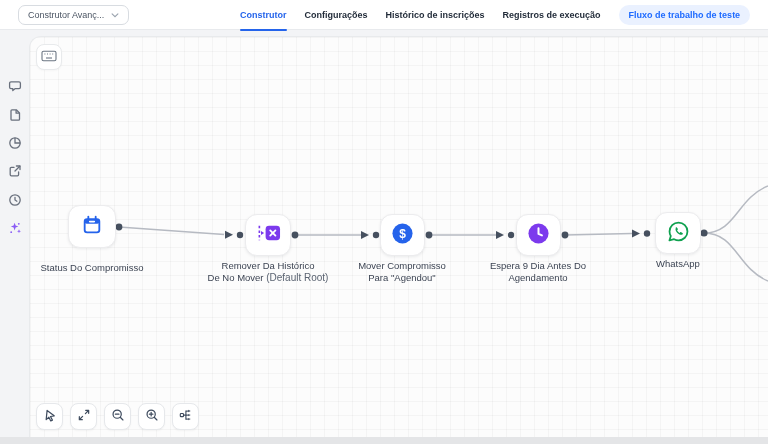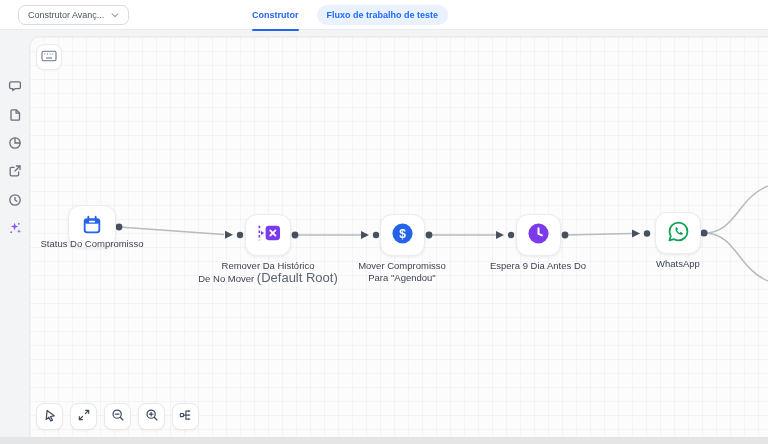--- a/index.html
+++ b/index.html
@@ -18,21 +18,21 @@
     display:flex; align-items:center; gap:7px; padding:0 9px;
     background:#fff; border:1px solid #d8dce1; border-radius:7px;
     font-size:9px; color:#4b5563; cursor:pointer;
   }
   .tabs{
     position:absolute; left:240px; top:0; height:30px;
     display:flex; align-items:center; gap:18px; white-space:nowrap;
   }
   .tab{
     position:relative; height:30px; display:flex; align-items:center;
-    font-size:9px; font-weight:600; color:#1f2937; cursor:pointer;margin-left:12px;
+    font-size:9px; font-weight:600; color:#1f2937; cursor:pointer;
   }
   .tab.active{ color:#2464eb; }
   .tab.active::after{
     content:""; position:absolute; left:0; right:0; bottom:-1px;
     height:2px; background:#2464eb; border-radius:2px;
   }
   .tab-pill{
     font-size:9px; font-weight:600; color:#1f6bff; background:#eaf1ff;
     padding:5px 10px; border-radius:13px; cursor:pointer;
   }
@@ -65,21 +65,21 @@
   .node{ position:absolute; z-index:3; }
   .node-card{
     position:absolute; background:#fff; border:1px solid #ececee; border-radius:12px;
     box-shadow:0 1px 3px rgba(16,24,40,0.08);
     display:flex; align-items:center; justify-content:center; cursor:pointer;
   }
   .node-label{
     position:absolute; width:140px; text-align:center;
     font-size:9.5px; font-weight:500; color:#3c4453; line-height:12px;
   }
-  .node-label .suffix{ font-size:13px; color:#5b6472; font-weight:400; }
+  .node-label .suffix{ font-size:10px; color:#5b6472; font-weight:400; }
   
   .zoombar{
     position:absolute; left:36px; top:403px; display:flex; gap:7px; z-index:4;
   }
   .zoom-btn{
     width:27px; height:27px; background:#fff; border:1px solid #e6e8eb;
     border-radius:8px; display:flex; align-items:center; justify-content:center;
     cursor:pointer; box-shadow:0 1px 2px rgba(0,0,0,0.04);
   }
   .bottom-strip{
@@ -139,21 +139,21 @@
       <span>
         <svg width="22" height="22" viewBox="0 0 24 24" fill="none">
           <rect x="4" y="5.5" width="16" height="14.5" rx="2.6" stroke="#2563eb" stroke-width="2"></rect>
           <rect x="4" y="5.5" width="16" height="5.2" rx="2.2" fill="#2563eb"></rect>
           <line x1="8" y1="3" x2="8" y2="7" stroke="#2563eb" stroke-width="2" stroke-linecap="round"></line>
           <line x1="16" y1="3" x2="16" y2="7" stroke="#2563eb" stroke-width="2" stroke-linecap="round"></line>
           <line x1="9.5" y1="8.3" x2="14.5" y2="8.3" stroke="#ffffff" stroke-width="1.8" stroke-linecap="round"></line>
         </svg>
       </span>
     </div>
-    <div class="node-label" style="left:22px; top:238px;">
+    <div class="node-label" style="left:22px; top:262px;">
       <div><span>Status Do Compromisso</span></div>
     </div>
   </div>
 
   <div class="node">
     <div class="node-card" style="left:245px; top:214px; width:46px; height:42px;">
       <span>
         <svg width="25" height="20" viewBox="0 0 26 20" fill="none">
           <line x1="3.5" y1="2.5" x2="3.5" y2="17.5" stroke="#7c3aed" stroke-width="1.7" stroke-dasharray="2.6 2.2"></line>
           <polygon points="8.5,10 5.2,8 5.2,12" fill="#7c3aed"></polygon>
@@ -188,20 +188,21 @@
     <div class="node-card" style="left:516px; top:214px; width:45px; height:42px;">
       <span>
         <svg width="23" height="23" viewBox="0 0 24 24">
           <circle cx="12" cy="12" r="10.5" fill="#7c3aed"></circle>
           <path d="M12 6.6 V12.4 L15.6 14" stroke="#ffffff" stroke-width="2.1" stroke-linecap="round" stroke-linejoin="round" fill="none"></path>
         </svg>
       </span>
     </div>
     <div class="node-label" style="left:468px; top:260px;">
       <div><span>Espera 9 Dia Antes Do</span></div>
+      <div><span>Agendamento</span></div>
     </div>
   </div>
 
   <div class="node">
     <div class="node-card" style="left:655px; top:212px; width:46px; height:42px;">
       <span>
         <svg width="25" height="25" viewBox="0 0 24 24" fill="none">
           <path d="M12 3.4c-4.7 0-8.6 3.8-8.6 8.6 0 1.6.4 3 1.2 4.3l-1.3 4.3 4.5-1.2c1.3.7 2.7 1.1 4.2 1.1 4.7 0 8.6-3.8 8.6-8.6S16.7 3.4 12 3.4z" stroke="#0fa14f" stroke-width="1.7" stroke-linejoin="round"></path>
           <path d="M9.1 8.3c.25-.55 1-.65 1.35-.15l.85 1.25c.2.3.15.7-.1.95l-.55.55c.35.9 1.55 2.1 2.45 2.45l.55-.55c.25-.25.65-.3.95-.1l1.25.85c.5.35.4 1.1-.15 1.35-.7.35-1.5.45-2.2.2-1.85-.65-3.6-2.4-4.25-4.25-.25-.7-.15-1.55.2-2.55z" fill="#0fa14f"></path>
         </svg>
@@ -319,20 +320,29 @@
       <span>
         <svg width="8" height="5" viewBox="0 0 9 6" fill="none" stroke="#9aa3ae" stroke-width="1.3" stroke-linecap="round">
           <path d="M1 1l3.5 3.5L8 1"></path>
         </svg>
       </span>
     </div>
     <div class="tabs">
       <div class="tab active">
           <span>Construtor</span>
         </div>
+      <div class="tab">
+          <span>Configurações</span>
+        </div>
+      <div class="tab">
+          <span>Histórico de inscrições</span>
+        </div>
+      <div class="tab">
+          <span>Registros de execução</span>
+        </div>
       <div class="tab-pill">Fluxo de trabalho de teste</div>
 
     </div>
   </div>
 
   <div class="bottom-strip"></div>
 
 </div>
 
 </body></html>

